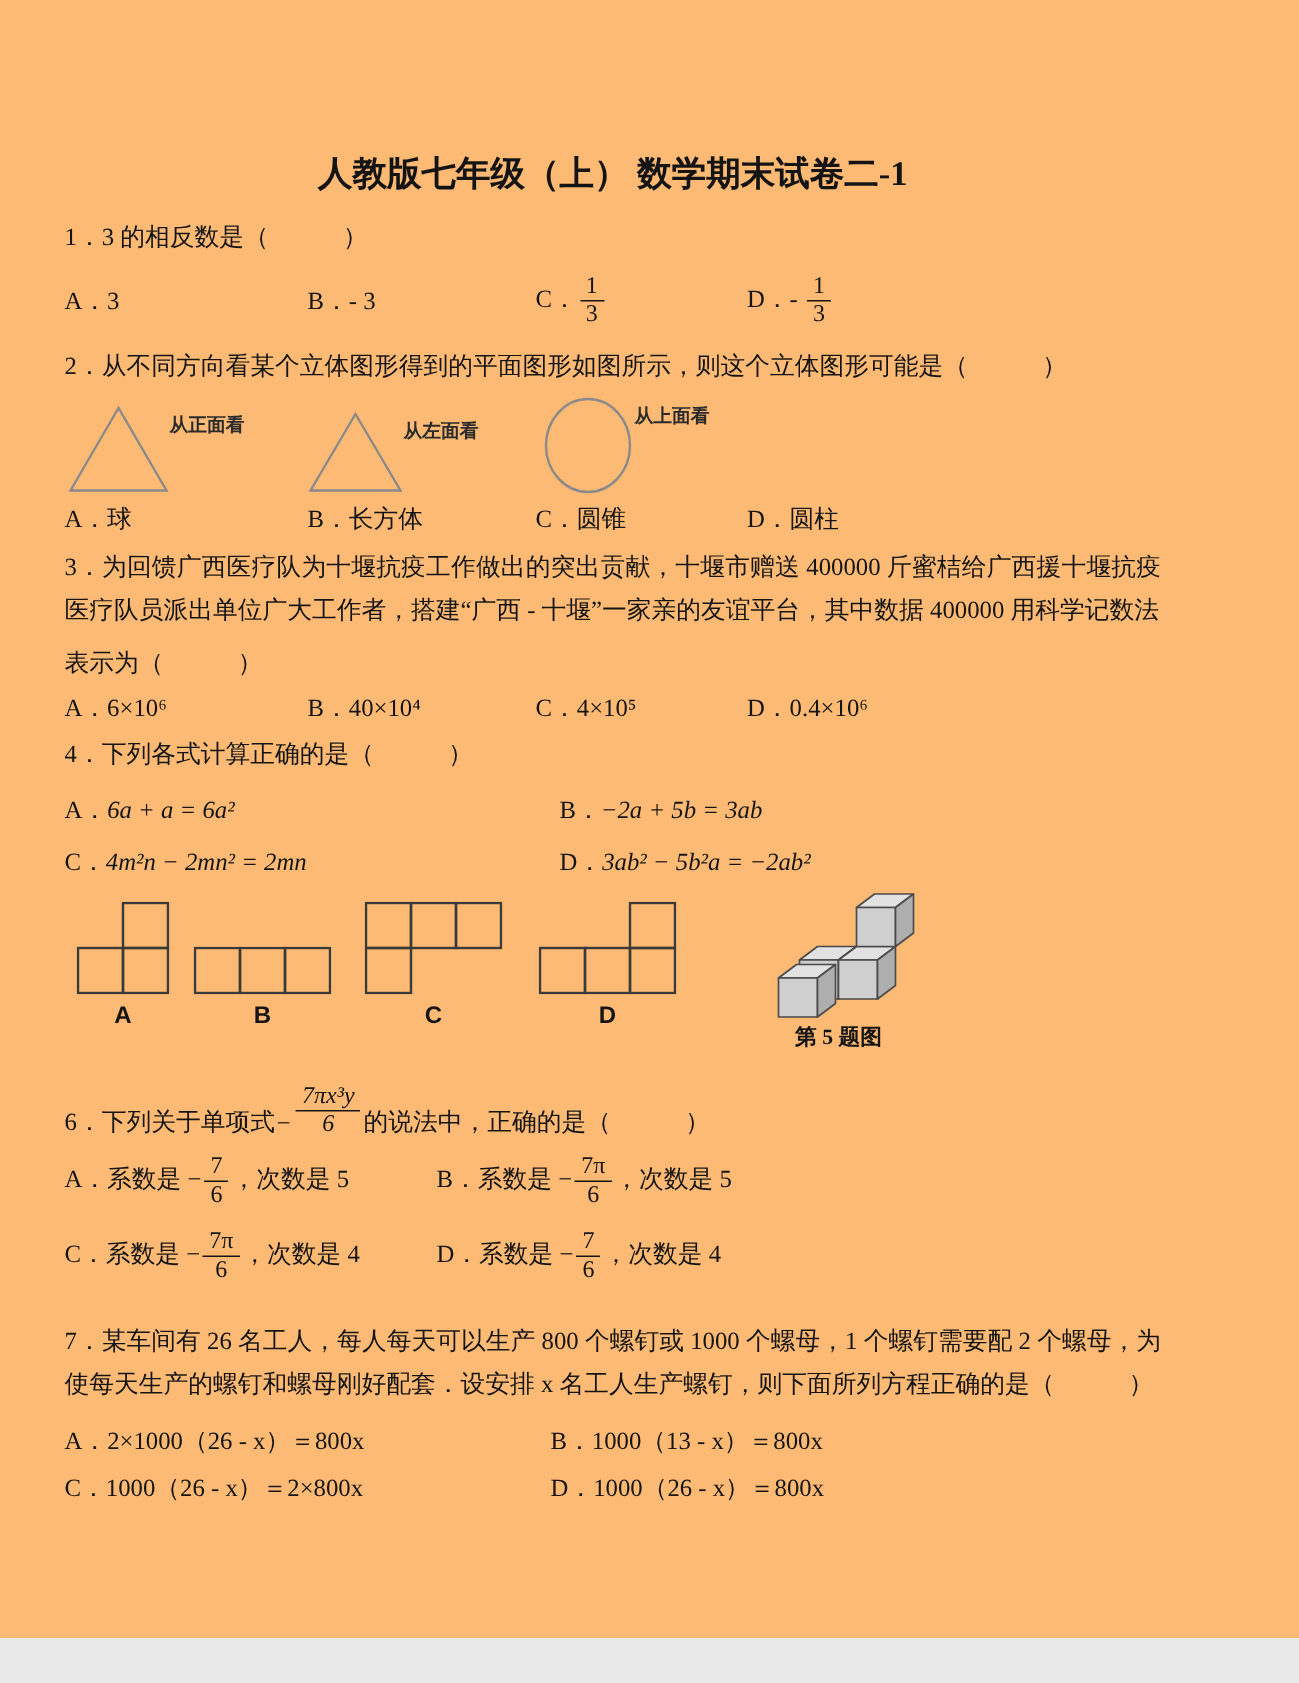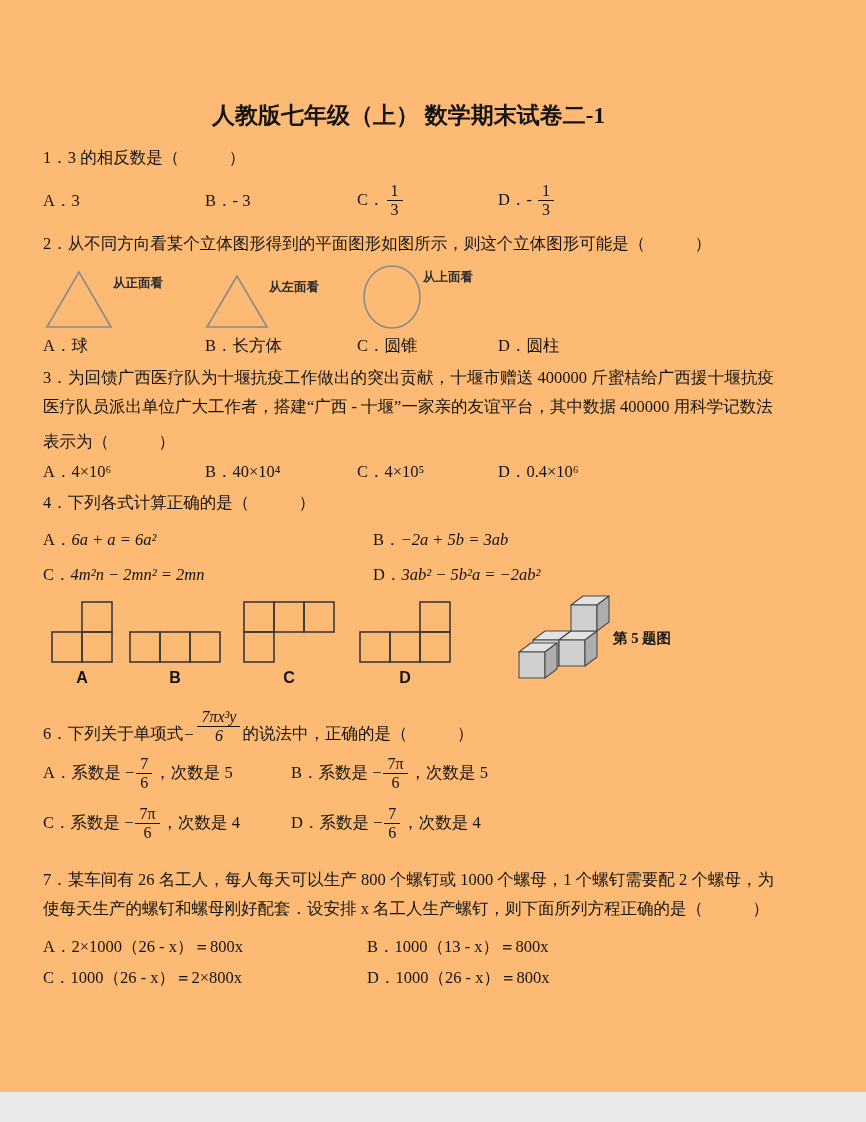--- a/index.html
+++ b/index.html
@@ -21,21 +21,21 @@
   .frac{display:inline-block;text-align:center;vertical-align:middle;line-height:1.05;margin:0 2px;font-size:16px;}
   .frac .fnum{display:block;border-bottom:1.3px solid #141414;padding:0 4px;}
   .frac .fden{display:block;padding-top:1px;}
   .neg{letter-spacing:0;margin-right:1px;}
   .views{display:flex;align-items:flex-end;gap:42px;margin:8px 0 2px 2px;}
   .view{display:flex;flex-direction:row;}
   .vlabel{font-family:"Liberation Sans","DejaVu Sans",sans-serif;font-size:12.5px;font-weight:bold;color:#2b2b2b;margin-top:5px;}
   .fig5row{display:flex;align-items:flex-start;margin:8px 0 2px 8px;}
   .shape{display:flex;flex-direction:column;align-items:center;}
   .shape .slabel{font-size:16px;font-weight:bold;margin-top:6px;font-family:"Liberation Sans","DejaVu Sans",sans-serif;}
-  .cubefig{display:flex;flex-direction:row;align-items:center;margin-left:54px;margin-top:-6px;}
+  .cubefig{display:flex;flex-direction:column;align-items:center;margin-left:54px;margin-top:-6px;}
   .cubefig .caption{font-size:14.5px;font-weight:bold;margin-top:2px;}
   .q6stem{display:flex;align-items:flex-end;margin:10px 0 4px 0;min-height:48px;}
   svg{display:block;}
 </style>
 </head>
 <body>
 
 <div class="page">
 
   <h1 class="title">人教版七年级（上） 数学期末试卷二-1</h1>
@@ -73,21 +73,21 @@
   <div class="opts4">
     <span>A．球</span>
     <span>B．长方体</span>
     <span>C．圆锥</span>
     <span>D．圆柱</span>
   </div>
 
   <div class="para">3．为回馈广西医疗队为十堰抗疫工作做出的突出贡献，十堰市赠送 400000 斤蜜桔给广西援十堰抗疫医疗队员派出单位广大工作者，搭建“广西 - 十堰”一家亲的友谊平台，其中数据 400000 用科学记数法</div>
   <div class="stem">表示为（　　　）</div>
   <div class="opts4">
-    <span>A．4×10⁶</span>
+    <span>A．6×10⁶</span>
     <span>B．40×10⁴</span>
     <span>C．4×10⁵</span>
     <span>D．0.4×10⁶</span>
   </div>
 
   <div class="stem">4．下列各式计算正确的是（　　　）</div>
   <div class="opts2">
     <span><span>A．</span><span class="math">6a + a = 6a²</span></span>
     <span><span>B．</span><span class="math">−2a + 5b = 3ab</span></span>
   </div>

